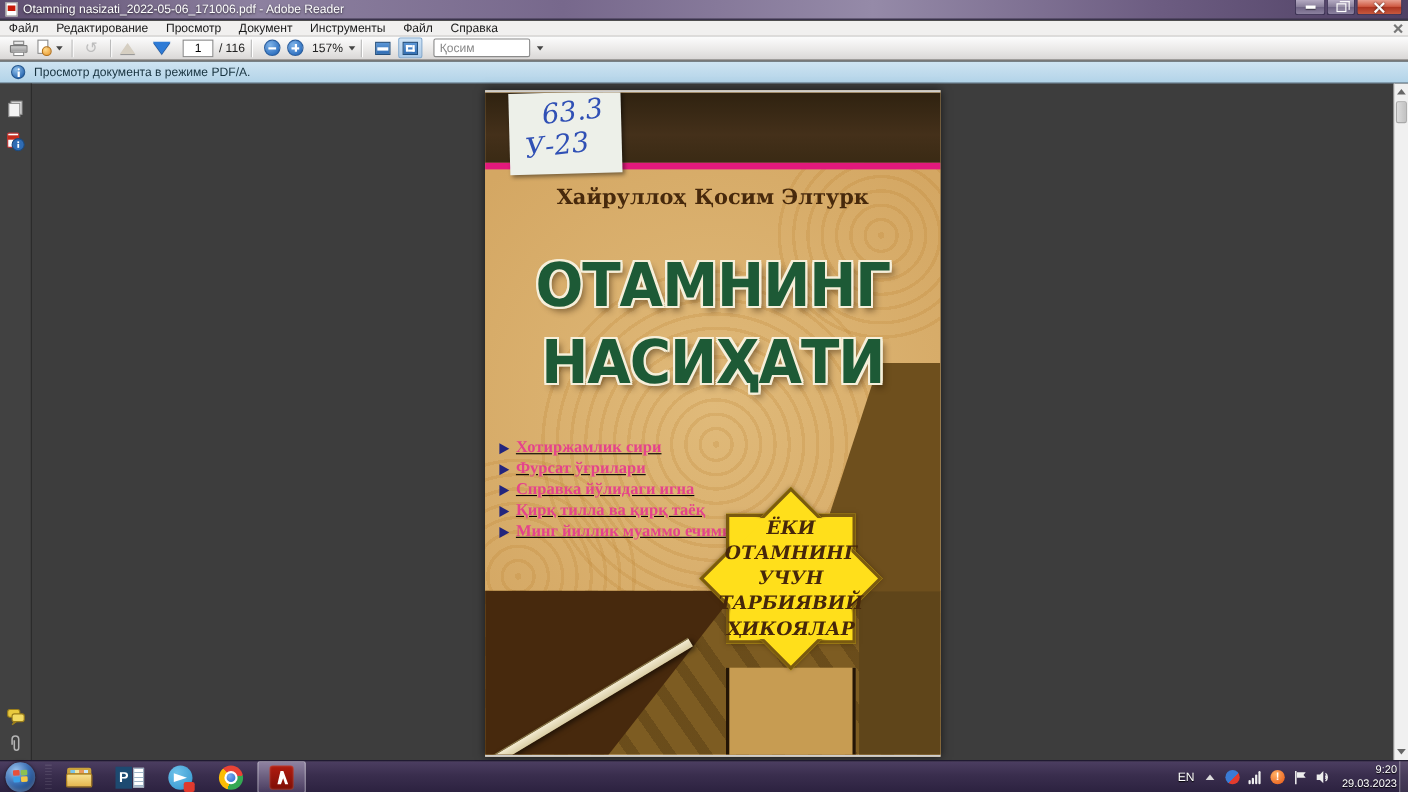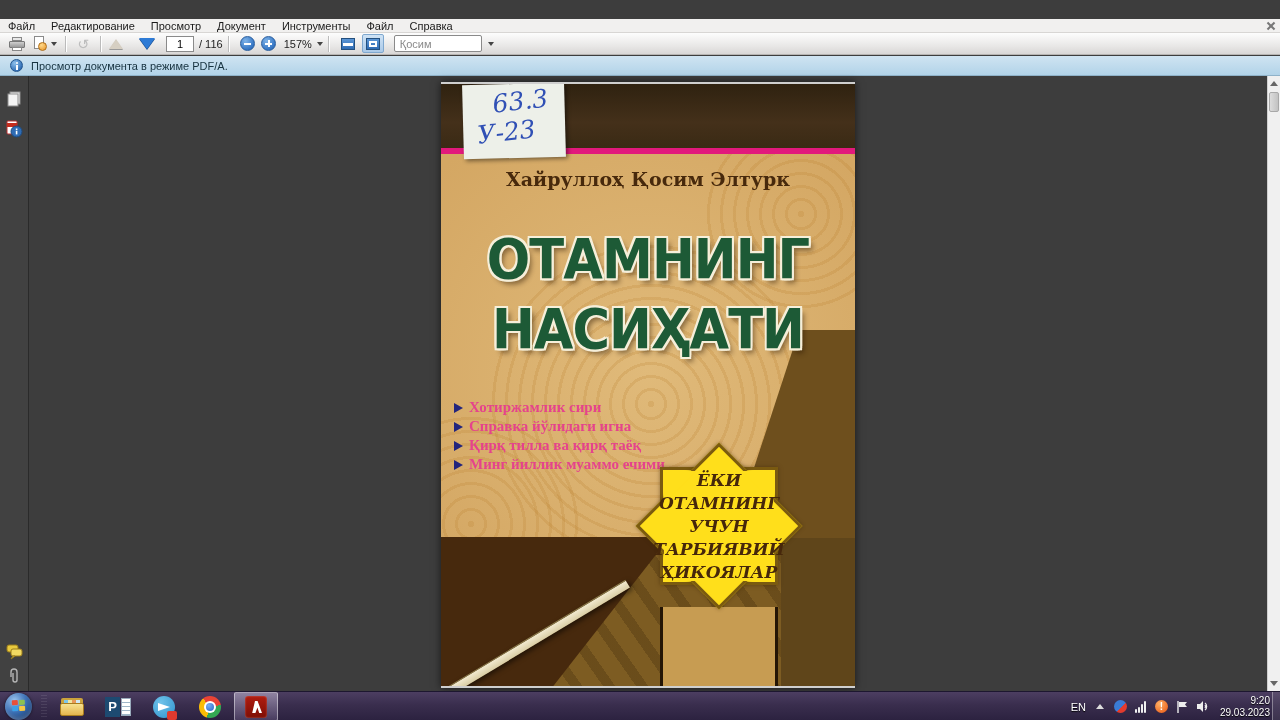--- a/index.html
+++ b/index.html
@@ -101,21 +101,21 @@
     transform:rotate(-1.5deg); box-shadow:2px 2px 4px rgba(0,0,0,.45); z-index:7; padding-top:2px; }
   .sticker .hand { font-family:"DejaVu Serif", serif; font-style:italic; color:#3050b5; font-size:25px; line-height:30px; transform:rotate(-5deg); }
   .sticker .l1 { margin-left:30px; } .sticker .l2 { margin-left:14px; }
   .cov-author { position:absolute; left:0; top:84px; width:414px; text-align:center; z-index:3;
     font-family:"DejaVu Serif", serif; font-weight:bold; font-size:19px; color:#47290c; }
   .cov-title { position:absolute; left:0; top:140px; width:414px; text-align:center; z-index:3;
     font-family:"DejaVu Sans", sans-serif; font-weight:800; font-size:55px; line-height:70px; color:#1d5a36;
     transform:scaleX(.93); letter-spacing:-1px;
     text-shadow:-2px 0 #f6efda, 2px 0 #f6efda, 0 -2px #f6efda, 0 2px #f6efda,
       -2px -2px #f6efda, 2px 2px #f6efda, -2px 2px #f6efda, 2px -2px #f6efda, 4px 5px 6px rgba(40,20,0,.45); }
-  .cov-bullets { position:absolute; left:13px; top:314px; z-index:3; }
+  .cov-bullets { position:absolute; left:13px; top:314px; z-index:3;text-decoration:underline; }
   .bullet-row { display:flex; align-items:center; height:19px; }
   .tri { width:0; height:0; border-top:5px solid transparent; border-bottom:5px solid transparent; border-left:9px solid #23257d; margin-right:6px; }
   .bullet-text { font-family:"Liberation Serif", serif; font-weight:bold; font-size:15px; color:#e5438c; white-space:nowrap; }
   .cov-rightwedge { position:absolute; right:0; top:246px; width:124px; height:208px; z-index:2;
     background:#6e4f1d; clip-path:polygon(55% 0, 100% 0, 100% 100%, 0 100%); }
   .cov-bottom { position:absolute; left:0; top:453px; width:414px; height:153px; z-index:1; background:#7d5c22; }
   .cov-bottom .pattern { position:absolute; inset:0;
     background:repeating-linear-gradient(55deg, rgba(58,37,8,.28) 0 10px, rgba(0,0,0,0) 10px 27px); }
   .cov-darkleft { position:absolute; left:0; top:0; width:260px; height:153px; background:#47290d;
     clip-path:polygon(0 0, 88% 0, 42% 100%, 0 100%); }
@@ -175,20 +175,35 @@
   .tray-flag { margin-right:8px; }
   .tray-vol { margin-right:10px; }
   .tray-clock { color:#fff; font-size:10px; line-height:12px; text-align:right; text-shadow:0 1px 1px #000; }
   .showdesk { position:absolute; right:0; top:0; width:8px; height:29px; border-left:1px solid rgba(255,255,255,.35); background:rgba(255,255,255,.08); }
 </style>
 </head>
 <body>
 
 <div id="screen">
 
+  <div class="titlebar">
+    <div class="appicon"></div>
+    <div class="title">Otamning nasizati_2022-05-06_171006.pdf - Adobe Reader</div>
+    <div class="winbtns">
+      <div class="winbtn min">
+          <div class="glyph-min"></div>
+        </div>
+      <div class="winbtn rest">
+          <div class="glyph-rest"></div>
+        </div>
+      <div class="winbtn close">
+          <div class="glyph-close"></div>
+        </div>
+    </div>
+  </div>
 
   <div class="menubar">
     <span class="menu-item">Файл</span>
     <span class="menu-item">Редактирование</span>
     <span class="menu-item">Просмотр</span>
     <span class="menu-item">Документ</span>
     <span class="menu-item">Инструменты</span>
     <span class="menu-item">Файл</span>
     <span class="menu-item">Справка</span>
     <div class="menubar-close"></div>
@@ -293,20 +308,24 @@
 
       <div class="cov-title">
         <div>ОТАМНИНГ</div>
         <div>НАСИҲАТИ</div>
       </div>
 
       <div class="cov-bullets">
         <div class="bullet-row">
             <span class="tri"></span>
             <span class="bullet-text">Хотиржамлик сири</span>
+          </div>
+        <div class="bullet-row">
+            <span class="tri"></span>
+            <span class="bullet-text">Фурсат ўғрилари</span>
           </div>
         <div class="bullet-row">
             <span class="tri"></span>
             <span class="bullet-text">Справка йўлидаги игна</span>
           </div>
         <div class="bullet-row">
             <span class="tri"></span>
             <span class="bullet-text">Қирқ тилла ва қирқ таёқ</span>
           </div>
         <div class="bullet-row">

